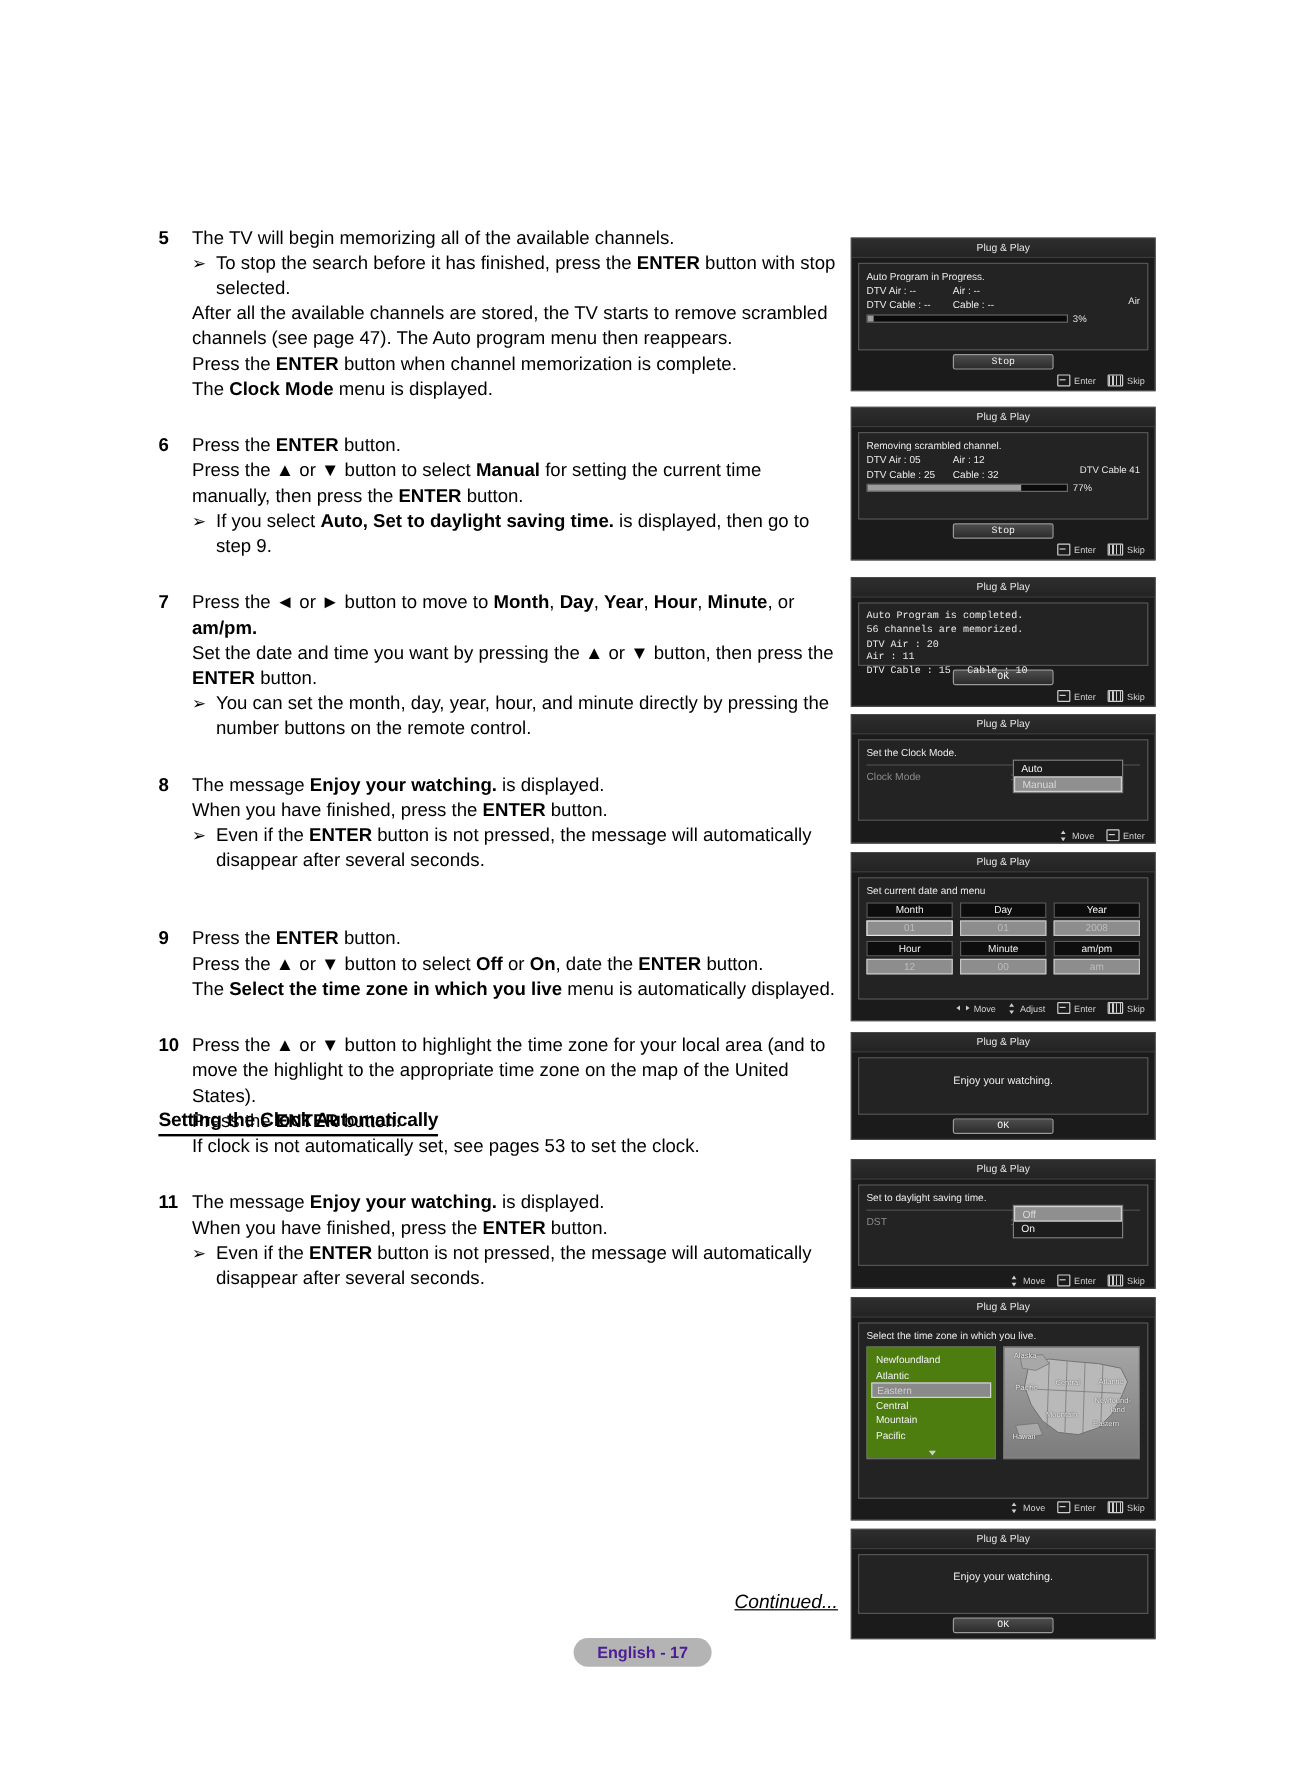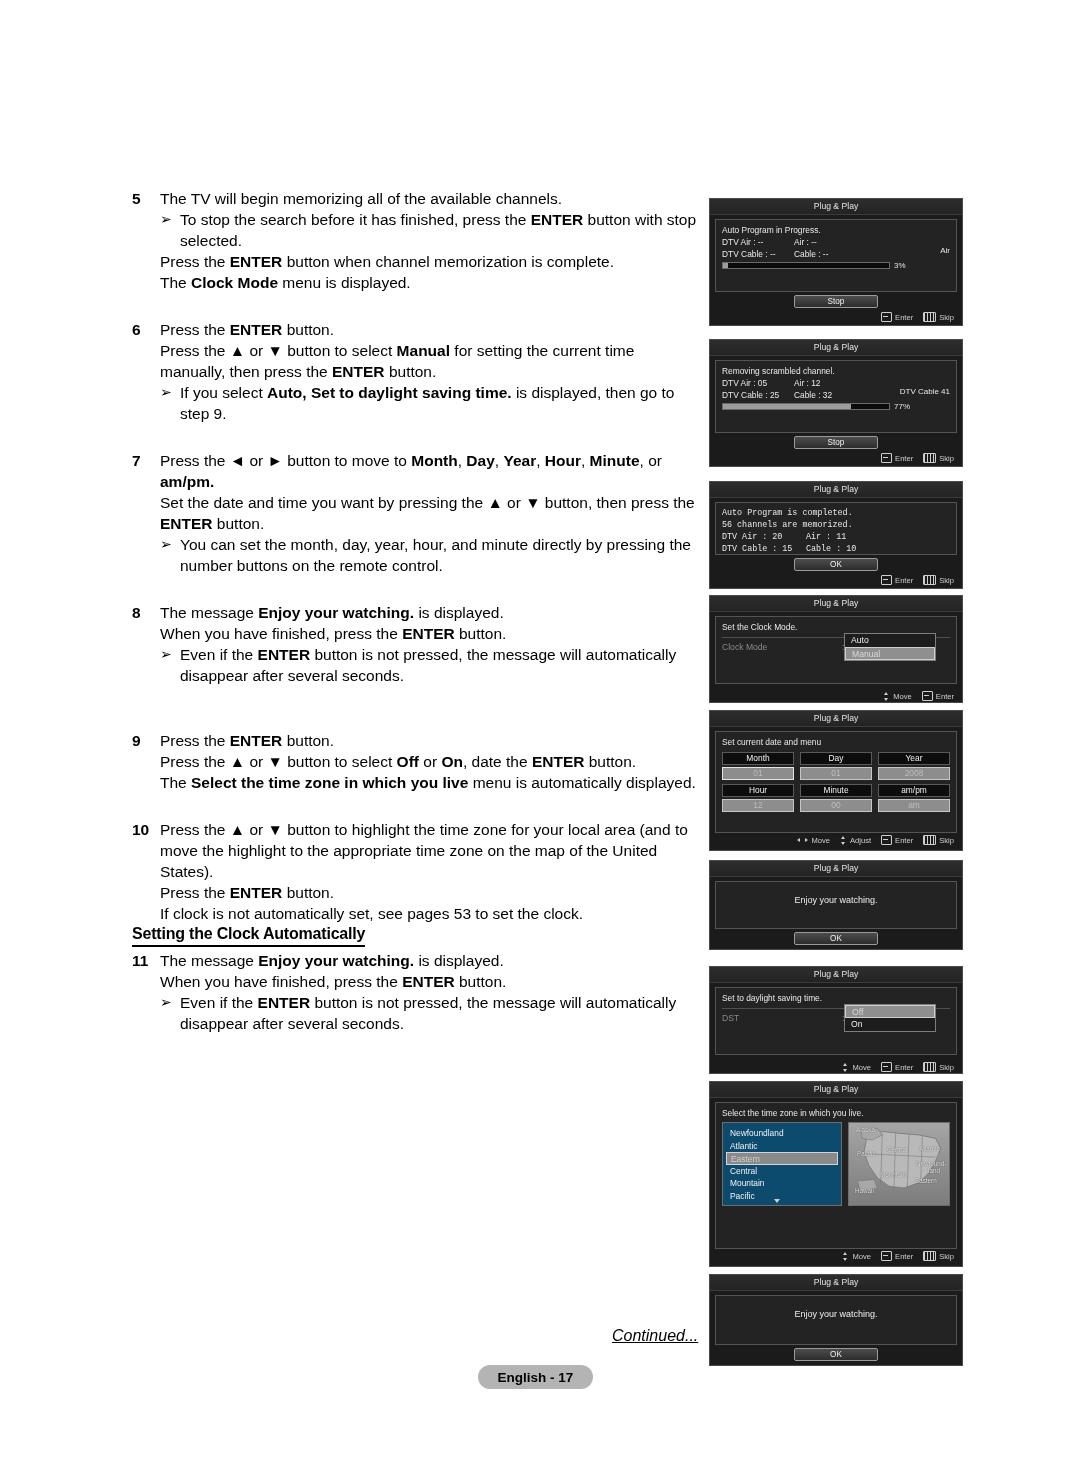--- a/index.html
+++ b/index.html
@@ -15,28 +15,28 @@
   .bul{display:flex;}
   .bul .mk{flex:0 0 20px;font-size:14px;line-height:21px;}
   .bul .tx{flex:1;}
   b{font-weight:bold;}
   .gap-md{height:26px;}
   .gap-lg{height:44px;}
 
   .sechead{position:absolute;left:132px;top:925px;font-size:16px;font-weight:bold;border-bottom:2px solid #000;padding-bottom:2px;letter-spacing:-0.2px;}
 
   .continued{position:absolute;left:612px;top:1327px;font-style:italic;font-size:16px;text-decoration:underline;color:#000;}
-  .pagebadge{position:absolute;left:478px;top:1365px;width:115px;height:24px;border-radius:12px;background:#b4b4b4;color:#000000;font-weight:bold;font-size:13.5px;display:flex;align-items:center;justify-content:center;}
+  .pagebadge{position:absolute;left:478px;top:1365px;width:115px;height:24px;border-radius:12px;background:#b4b4b4;color:#4c1d95;font-weight:bold;font-size:13.5px;display:flex;align-items:center;justify-content:center;}
 
   
   .osd{position:absolute;left:709px;width:254px;background:#1b1b1b;border:1px solid #4a4a4a;box-sizing:border-box;color:#e9e9e9;font-size:8.4px;}
   .osd .title{height:15px;line-height:15px;text-align:center;font-size:8.6px;color:#e4e4e4;background:linear-gradient(#2e2e2e,#232323);border-bottom:1px solid #3c3c3c;}
   .osd .stage{margin:4px 5px 0 5px;border:1px solid #545454;background:#232323;box-sizing:border-box;padding:5px 6px;position:relative;}
   .osd .foot{height:14px;display:flex;align-items:center;justify-content:flex-end;gap:10px;padding:0 8px 0 0;color:#cfcfcf;font-size:7.6px;}
-  .osd .btnrow{display:flex;justify-content:center;padding:3px 0 2px 0;}
+  .osd .btnrow{display:flex;justify-content:center;padding:3px 0 2px 0;font-family:Liberation Mono, monospace;}
   .okbtn{min-width:58px;padding:1px 12px;text-align:center;font-size:8.2px;color:#f0f0f0;
         background:linear-gradient(#4d4d4d,#2c2c2c);border:1px solid #9a9a9a;border-radius:2px;}
   .hint{display:inline-flex;align-items:center;gap:3px;}
   .ico-enter{display:inline-block;width:9px;height:8px;border:1px solid #cfcfcf;border-radius:1px;position:relative;}
   .ico-enter:after{content:"";position:absolute;left:1px;top:3px;width:5px;height:1px;background:#cfcfcf;}
   .ico-skip{display:inline-block;width:11px;height:8px;border:1px solid #cfcfcf;border-radius:1px;
         background:repeating-linear-gradient(90deg,#cfcfcf 0 1px,transparent 1px 3px);}
   .ico-move{display:inline-block;width:7px;height:9px;position:relative;}
   .ico-move:before{content:"";position:absolute;left:1px;top:0;border-left:2.5px solid transparent;border-right:2.5px solid transparent;border-bottom:3px solid #cfcfcf;}
   .ico-move:after{content:"";position:absolute;left:1px;bottom:0;border-left:2.5px solid transparent;border-right:2.5px solid transparent;border-top:3px solid #cfcfcf;}
@@ -60,21 +60,21 @@
   .popup .opt.sel{background:#8f8f8f;color:#d9d9d9;border:1px solid #cfcfcf;box-sizing:border-box;}
 
   
   .dtgrid{display:grid;grid-template-columns:1fr 1fr 1fr;gap:4px 6px;margin-top:5px;}
   .dtcell .cap{background:#0d0d0d;border:1px solid #5a5a5a;text-align:center;font-size:8.4px;line-height:11px;color:#f0f0f0;}
   .dtcell .val{background:#8d8d8d;border:1px solid #c6c6c6;text-align:center;font-size:8.4px;line-height:11px;color:#bdbdbd;margin-top:2px;}
   .dtcell.active .val{background:#8d8d8d;border:1px solid #e4e4e4;}
 
   
   .tzwrap{display:flex;gap:6px;margin-top:4px;}
-  .tzlist{width:120px;border:1px solid #6d6d6d;background:#0c4a6e;padding:4px 0 2px 0;box-sizing:border-box;position:relative;}
+  .tzlist{width:108px;border:1px solid #6d6d6d;background:#4d7c0f;padding:4px 0 2px 0;box-sizing:border-box;position:relative;}
   .tzlist .it{height:12.5px;line-height:12.5px;padding-left:7px;font-size:8.4px;color:#f2f2f2;}
   .tzlist .it.sel{background:#8a8a8a;color:#cfcfcf;border:1px solid #d5d5d5;box-sizing:border-box;margin:0 3px;padding-left:4px;}
   .tzcaret{position:absolute;left:51px;bottom:2px;border-left:3px solid transparent;border-right:3px solid transparent;border-top:4px solid #cfcfcf;}
   .tzmap{flex:1;border:1px solid #6d6d6d;position:relative;overflow:hidden;background:#8f8f8f;}
   .tzmap .mlabel{position:absolute;font-size:6.3px;color:#f4f4f4;text-shadow:0 0 1px #000;white-space:nowrap;}
   .centertext{text-align:center;padding:13px 0 13px 0;font-size:9px;color:#ededed;}
 </style>
 </head>
 <body>
 
@@ -82,20 +82,21 @@
 
   <div class="steps" id="steps-root">
       <div class="step">
         <div class="num">5</div>
         <div class="body">
           <div class="ln"><span>The TV will begin memorizing all of the available channels.</span></div>
           <div class="bul">
             <span class="mk">➢</span>
             <span class="tx"><span>To stop the search before it has finished, press the </span><b>ENTER</b><span> button with stop selected.</span></span>
           </div>
+          <div class="ln"><span>After all the available channels are stored, the TV starts to remove scrambled channels (see page 47). The Auto program menu then reappears.</span></div>
           <div class="ln"><span>Press the </span><b>ENTER</b><span> button when channel memorization is complete.</span></div>
           <div class="ln"><span>The </span><b>Clock Mode</b><span> menu is displayed.</span></div>
         </div>
       </div>
       <div class="gap-md"></div>
       <div class="step">
         <div class="num">6</div>
         <div class="body">
           <div class="ln"><span>Press the </span><b>ENTER</b><span> button.</span></div>
           <div class="ln"><span>Press the ▲ or ▼ button to select </span><b>Manual</b><span> for setting the current time manually, then press the </span><b>ENTER</b><span> button.</span></div>
@@ -234,21 +235,21 @@
           <span>Skip</span>
         </span>
     </div>
   </div>
 
   <div class="osd" style="top:481px;height:108px;">
     <div class="title">Plug &amp; Play</div>
     <div class="stage" style="height:53px;font-family:Liberation Mono, monospace;">
       <div class="ln">Auto Program is completed.</div>
       <div class="ln" style="margin-top:2px;">56 channels are memorized.</div>
-      <div class="row2" style="margin-top:2px;">
+      <div class="row2" style="margin-top:2px;flex-direction:column;">
         <span style="width:84px;">DTV Air : 20</span>
         <span>Air : 11</span>
       </div>
       <div class="row2" style="margin-top:2px;">
         <span style="width:84px;">DTV Cable : 15</span>
         <span>Cable : 10</span>
       </div>
     </div>
     <div class="btnrow">
         <div class="okbtn">OK</div>

